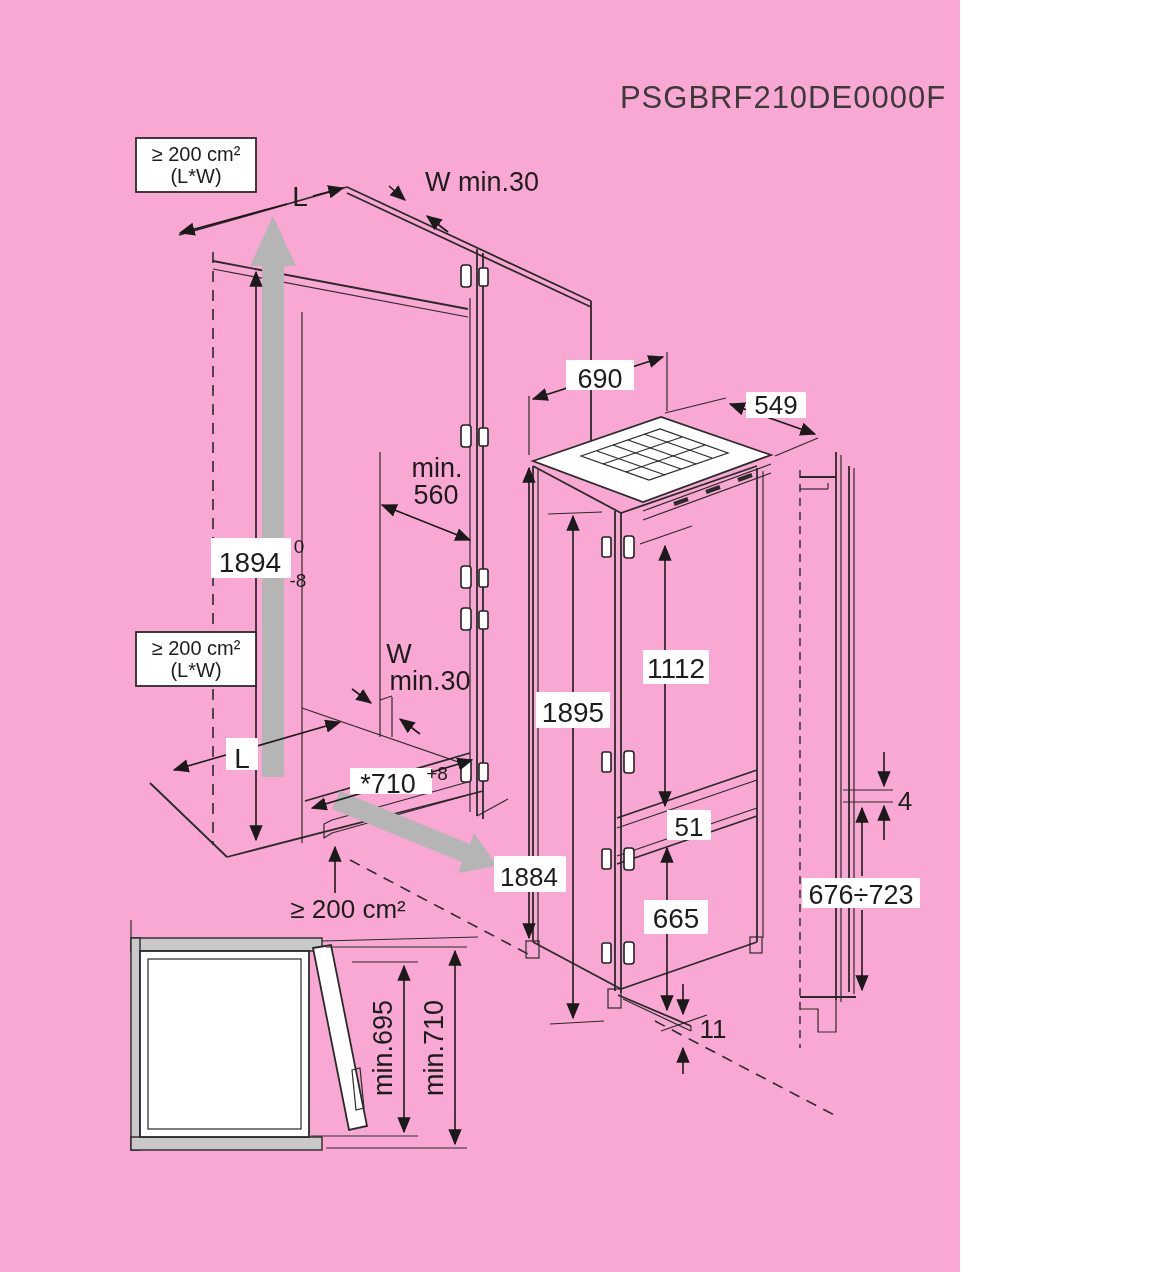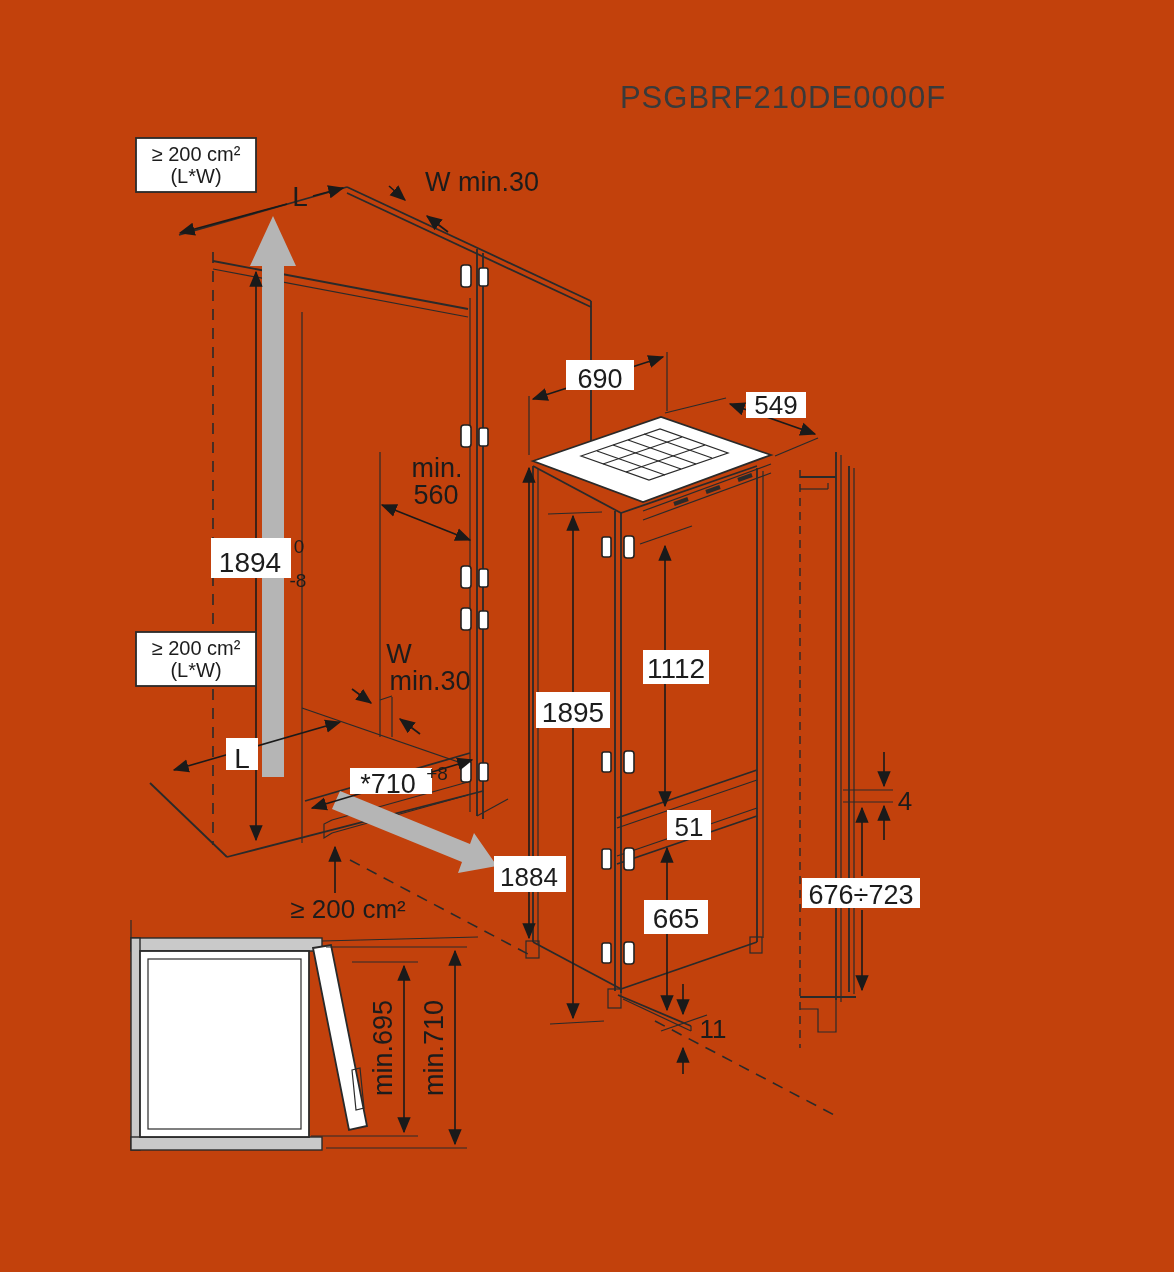--- a/index.html
+++ b/index.html
@@ -1,16 +1,16 @@
 <!DOCTYPE html>
 <html><head>
 <meta charset="utf-8">
 <style>
   html,body{margin:0;padding:0;background:#ffffff;}
-  .page{width:1174px;height:1272px;background:#c2410c;position:relative;overflow:hidden;}
+  .page{width:960px;height:1272px;background:#f9a8d4;position:relative;overflow:hidden;}
   svg{display:block;}
   svg text{font-family:"Liberation Sans","DejaVu Sans",sans-serif;fill:#1c1c1c;}
   .ln{stroke:#2a2a2a;stroke-width:1.8;fill:none;}
   .tn{stroke:#2a2a2a;stroke-width:1.2;fill:none;}
   .dsh{stroke:#2a2a2a;stroke-width:1.6;fill:none;stroke-dasharray:11 8;}
   .dsh2{stroke:#2a2a2a;stroke-width:1.4;fill:none;stroke-dasharray:8 6;}
   .dim{stroke:#1a1a1a;stroke-width:1.6;fill:none;marker-start:url(#ah);marker-end:url(#ah);}
   .dime{stroke:#1a1a1a;stroke-width:1.6;fill:none;marker-end:url(#ah);}
   .ext{stroke:#2a2a2a;stroke-width:1.2;fill:none;}
   .wbg{fill:#ffffff;}

